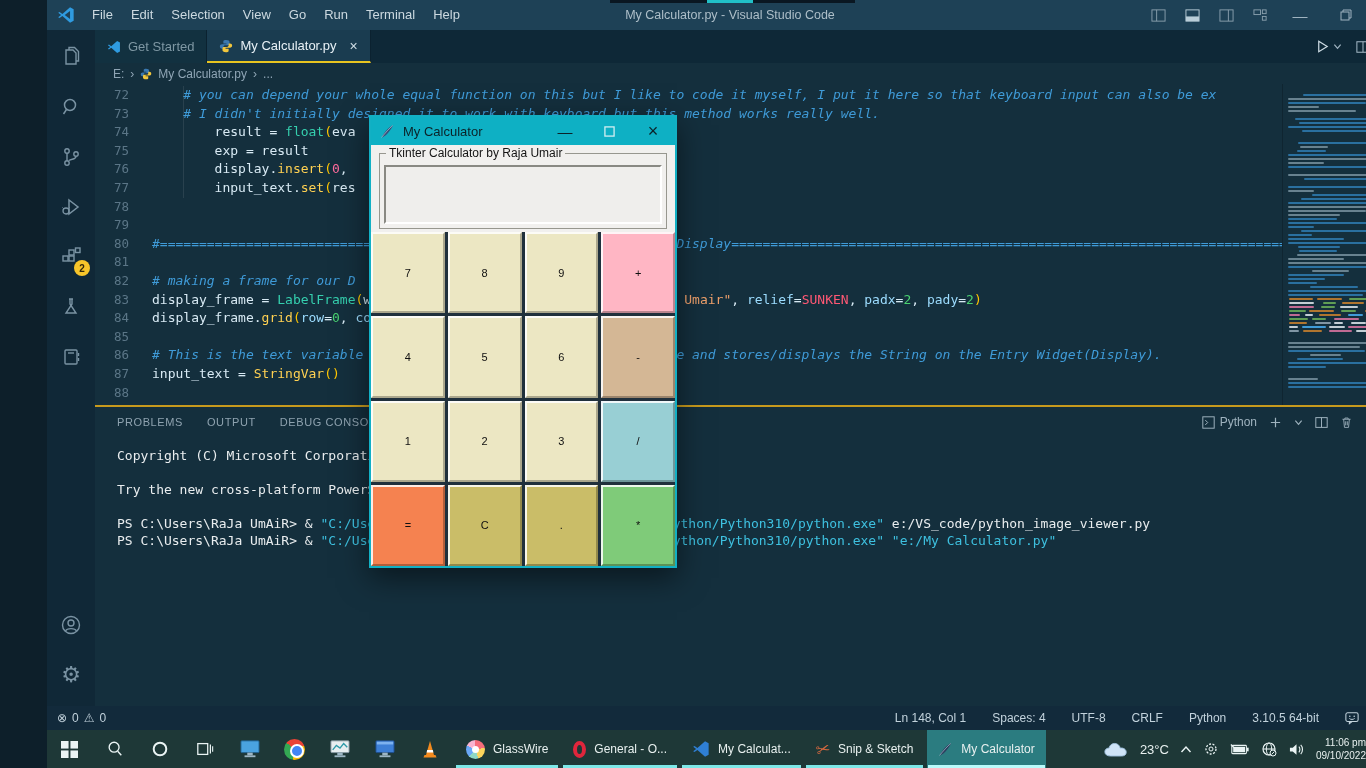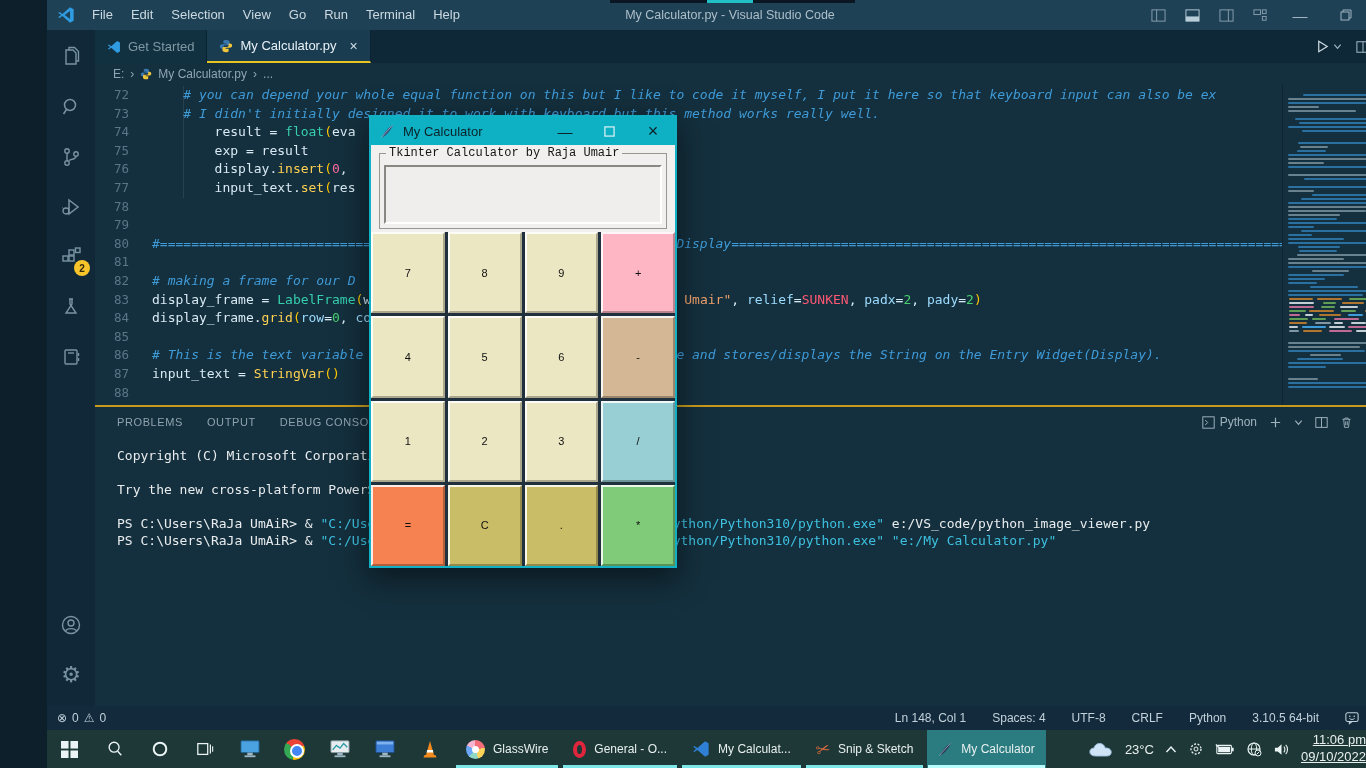--- a/index.html
+++ b/index.html
@@ -92,21 +92,21 @@
     border:2px solid #12b0c4; box-shadow:0 10px 28px rgba(0,0,0,.5); z-index:20; }
   .calc-titlebar { height:28px; background:#0eb0c4; display:flex; align-items:center; color:#07232b; }
   .calc-title { font-size:13px; margin-left:8px; color:#0b2228; }
   .calc-feather { margin-left:9px; width:15px; height:15px; }
   .calc-ctls { margin-left:auto; display:flex; align-items:center; }
   .calc-ctl { width:44px; text-align:center; font-size:15px; color:#0b2228; }
   .calc-ctl.max { color:#cdeef2; }
   .calc-body { position:absolute; left:0; top:28px; right:0; height:87px; background:#f1f0ee; }
   .labelframe { position:absolute; left:8px; right:8px; top:8px; bottom:3px; border:1px solid #97978f;
     background:#f1f0ee; }
-  .lf-legend { position:absolute; top:-8px; left:6px; background:#f1f0ee; padding:0 3px; font-size:12px; color:#141414;font-family:Liberation Mono, monospace; }
+  .lf-legend { position:absolute; top:-8px; left:6px; background:#f1f0ee; padding:0 3px; font-size:12px; color:#141414; }
   .lf-display { position:absolute; left:4px; right:4px; top:11px; bottom:4px; background:#efeeec;
     border-top:2px solid #898983; border-left:2px solid #898983; border-bottom:2px solid #ffffff; border-right:2px solid #ffffff; }
   .calc-grid { position:absolute; left:0; top:115px; right:0; bottom:0; display:grid;
     grid-template-columns:repeat(4,1fr); grid-template-rows:repeat(4,1fr); gap:3px; background:#20303c; }
   .calc-btn { display:flex; align-items:center; justify-content:center; font-size:11px; color:#101010;
     font-family:"Liberation Sans", sans-serif;
     border-top:2px solid rgba(255,255,255,.85); border-left:2px solid rgba(255,255,255,.85);
     border-bottom:2px solid rgba(0,0,0,.28); border-right:2px solid rgba(0,0,0,.28); }
 
   
@@ -114,21 +114,21 @@
     display:flex; align-items:stretch; color:#e8f0ef; }
   .tb-ic { width:45px; display:flex; align-items:center; justify-content:center; flex:0 0 auto; }
   .tb-app { display:flex; align-items:center; gap:8px; padding:0 11px; font-size:12px; position:relative;
     margin-left:3px; flex:0 0 auto; }
   .tb-app::after { content:""; position:absolute; left:1px; right:1px; bottom:0; height:3px; background:#7de7e7; }
   .tb-app.active { background:#2b7c80; }
   .tb-app.active::after { background:#b9fbfb; }
   .tray { margin-left:auto; display:flex; align-items:center; gap:11px; padding-right:6px; }
   .tray-temp { font-size:13px; }
   .tray-caret { font-size:13px; color:#e8f0ef; }
-  .clock { text-align:right; font-size:13px; line-height:1.3;text-decoration:underline; }
+  .clock { text-align:right; font-size:10px; line-height:1.3; }
   .notif { position:relative; width:30px; display:flex; align-items:center; justify-content:center; }
   .notif-badge { position:absolute; left:-2px; bottom:-3px; width:15px; height:15px; border-radius:50%;
     background:#0e7d84; color:#fff; font-size:10px; display:flex; align-items:center; justify-content:center;
     border:1px solid #123; }
   .scissors { font-family:"DejaVu Sans", sans-serif; font-size:17px; color:#d4683f; transform:rotate(-15deg); }
   .opera-ring { width:13px; height:17px; border:4px solid #e0263c; border-radius:50%; }
   .gw-circle { width:19px; height:19px; border-radius:50%;
     background:conic-gradient(#f66d7a 0 22%, #fbd45c 22% 45%, #8fd8c5 45% 62%, #6aa8f7 62% 82%, #f9b4d0 82% 100%); position:relative; }
   .gw-circle::after { content:""; position:absolute; left:6px; top:6px; width:7px; height:7px; background:#fff; border-radius:50%; }
   .chrome-circle { width:21px; height:21px; border-radius:50%;

